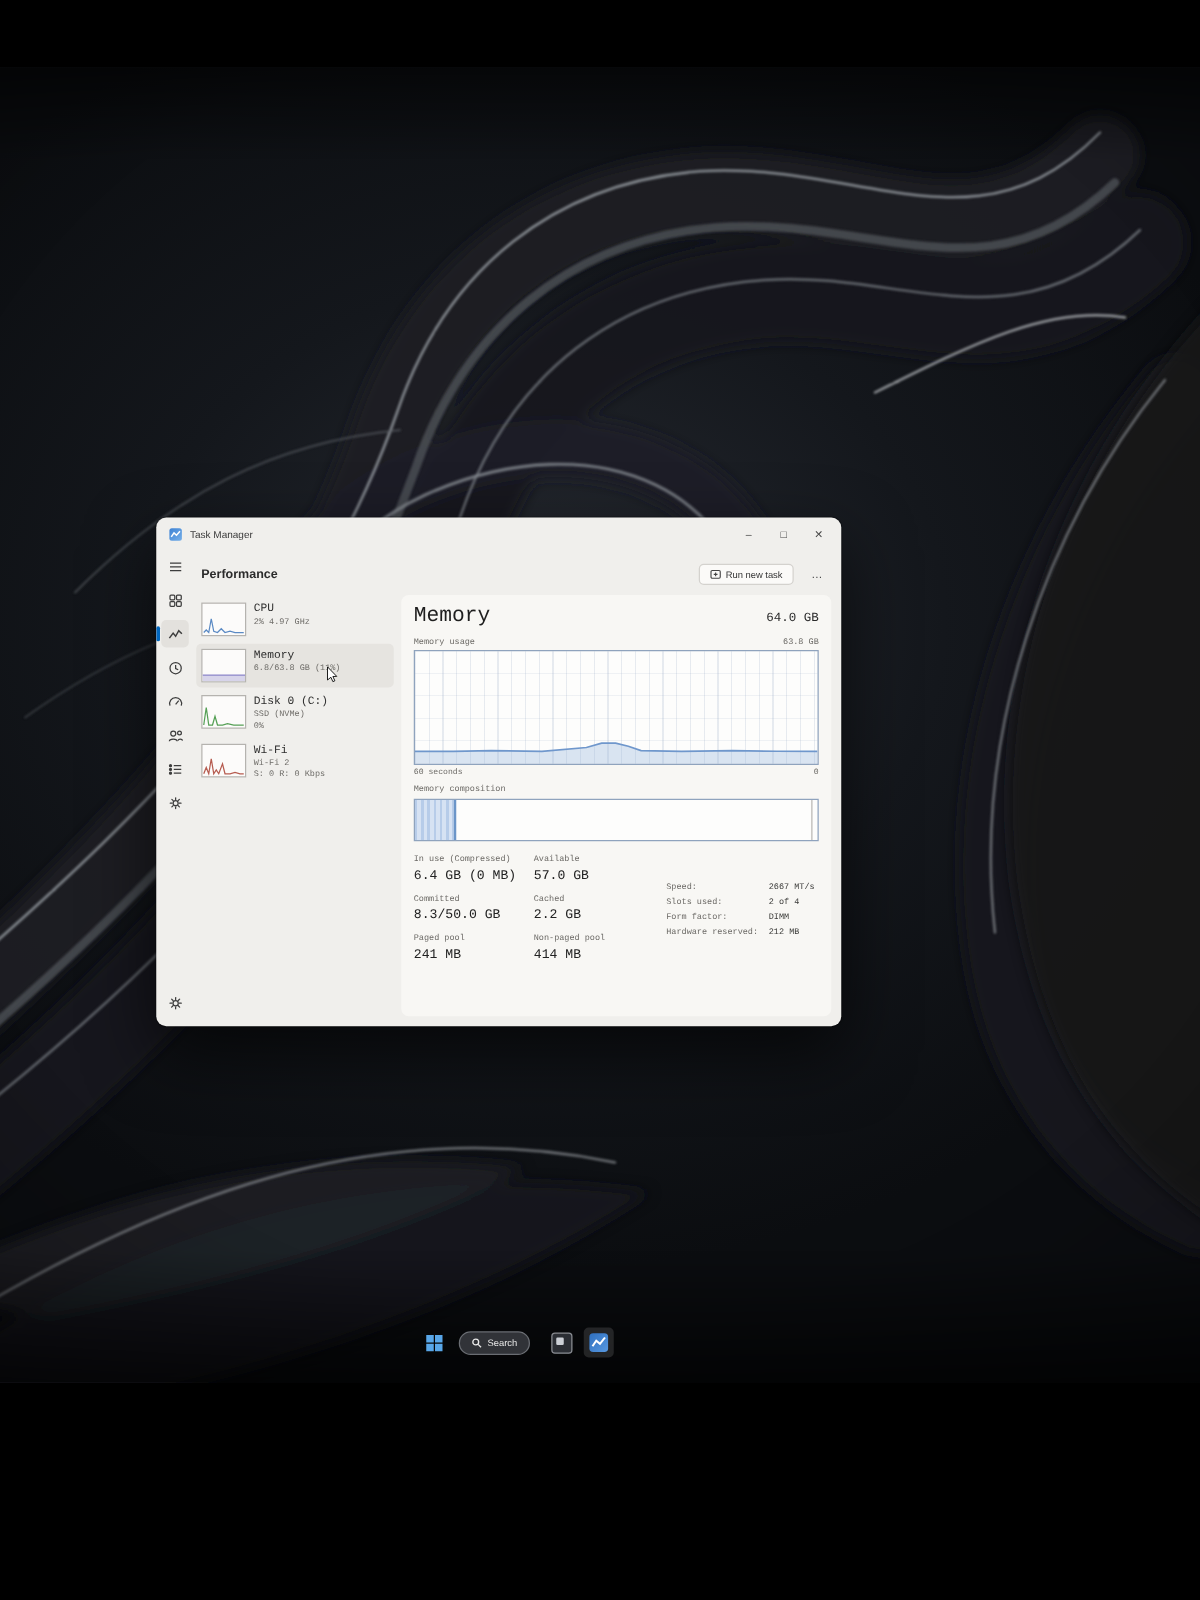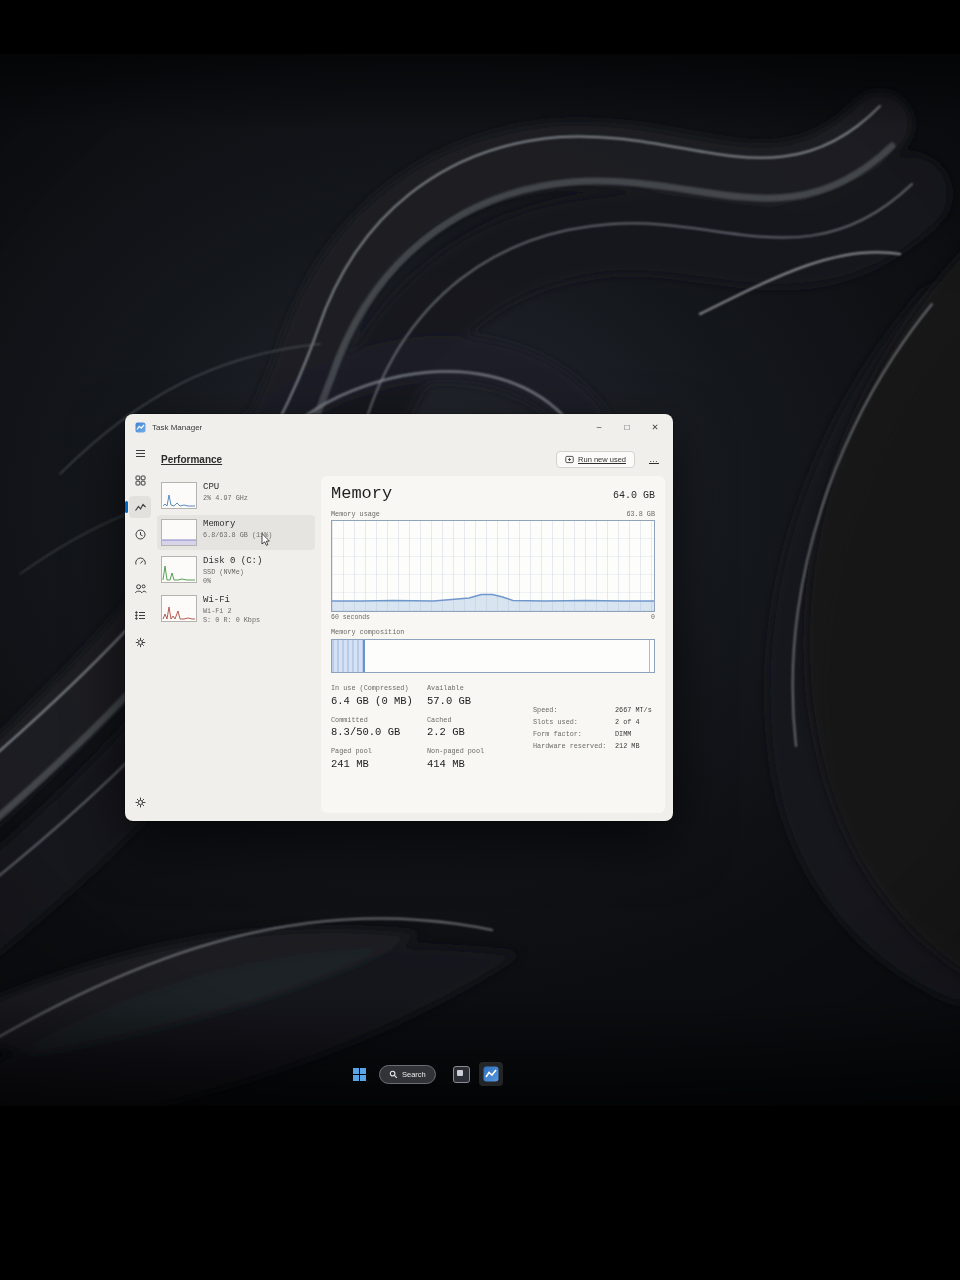--- a/index.html
+++ b/index.html
@@ -33,21 +33,21 @@
   .win-body{flex:1;display:flex;min-height:0;}
   
   .sidebar{width:30px;flex:none;display:flex;flex-direction:column;align-items:center;padding:2px 0 8px;gap:5px;}
   .nav-btn{width:22px;height:22px;border-radius:4px;display:flex;align-items:center;justify-content:center;position:relative;flex:none;}
   .nav-btn.selected{background:#e3e1dd;}
   .sel-pill{position:absolute;left:-4px;top:5px;width:3px;height:12px;border-radius:2px;background:#0067c0;}
   .nav-spacer{flex:1;}
   .nav-btn svg{display:block;}
   
   .content{flex:1;display:flex;flex-direction:column;min-width:0;padding:0 8px 8px 0;}
-  .content-header{height:30px;flex:none;display:flex;align-items:center;padding:4px 2px 0 6px;text-decoration:underline;}
+  .content-header{height:30px;flex:none;display:flex;align-items:center;padding:4px 2px 0 6px;}
   .page-title{font-size:10px;font-weight:700;color:#2b2b2b;}
   .header-right{margin-left:auto;display:flex;align-items:center;gap:10px;}
   .run-task-btn{display:flex;align-items:center;gap:4px;border:1px solid #d4d2ce;background:#fbfaf8;border-radius:4px;padding:3px 8px;font-size:7.5px;color:#333;}
   .more-btn{font-size:9px;color:#444;letter-spacing:1px;padding:0 4px;}
   .content-body{flex:1;display:flex;min-height:0;font-family:Liberation Mono, monospace;}
   
   .perf-list{width:158px;flex:none;padding:4px 4px 0 2px;display:flex;flex-direction:column;gap:2px;}
   .perf-item{display:flex;gap:6px;padding:4px;border-radius:4px;align-items:flex-start;}
   .perf-item.selected{background:#e6e4e0;}
   .thumb{width:34px;height:25px;border:1px solid #b5b3af;background:#fcfbfa;flex:none;}
@@ -77,21 +77,21 @@
   .comp-hw{position:absolute;right:1.2%;top:0;bottom:0;width:1px;background:#bab8b4;}
   .stats-row{display:flex;gap:14px;align-items:center;}
   .stats-grid{display:grid;grid-template-columns:94px 92px;row-gap:9px;column-gap:2px;}
   .stat-label{font-size:6.8px;color:#6c6a66;}
   .stat-value{font-size:10.5px;color:#222;margin-top:2.5px;}
   .side-stats{display:grid;grid-template-columns:78px auto;column-gap:4px;row-gap:4px;align-content:start;margin-top:2px;}
   .ss-label{font-size:6.8px;color:#6c6a66;}
   .ss-value{font-size:6.8px;color:#3a3a38;}
   .cursor{position:absolute;left:136px;top:119px;z-index:9;}
   
-  .taskbar{position:absolute;left:348px;top:1007px;z-index:6;display:flex;align-items:center;gap:9px;height:26px;}
+  .taskbar{position:absolute;left:336px;top:1007px;z-index:6;display:flex;align-items:center;gap:9px;height:26px;}
   .start-btn{width:22px;height:22px;border-radius:4px;display:flex;align-items:center;justify-content:center;}
   .start-logo{display:grid;grid-template-columns:6px 6px;grid-template-rows:6px 6px;gap:1px;}
   .start-logo span{background:#58a6e8;display:block;}
   .search-pill{height:17px;display:flex;align-items:center;gap:4px;padding:0 9px;border-radius:10px;background:rgba(52,54,60,.94);border:1px solid #6a6d73;color:#e9e9e9;font-size:7.5px;}
   .app-icon{width:15px;height:15px;border-radius:3px;background:#2b2e34;border:1px solid #8a8d93;position:relative;margin-left:8px;}
   .app-icon::after{content:"";position:absolute;left:3.5px;top:3.5px;width:6px;height:6px;background:#ccd0d6;border-radius:1px;}
   .tm-task-wrap{width:24px;height:24px;border-radius:4px;background:rgba(255,255,255,.12);display:flex;align-items:center;justify-content:center;}
 </style>
 </head>
 <body>
@@ -258,21 +258,21 @@
           <span class="page-title">Performance</span>
           <div class="header-right">
             <div class="run-task-btn">
               <svg width="9" height="9" viewBox="0 0 9 9">
                 <g fill="none" stroke="#444" stroke-width="0.9">
                     <rect x="0.8" y="1.4" width="7.4" height="6.2" rx="1"></rect>
                     <line x1="4.5" y1="3" x2="4.5" y2="6"></line>
                     <line x1="3" y1="4.5" x2="6" y2="4.5"></line>
                   </g>
               </svg>
-              <span>Run new used</span>
+              <span>Run new task</span>
             </div>
             <span class="more-btn">…</span>
           </div>
         </div>
 
         <div class="content-body">
 
           <div class="perf-list">
 
             <div class="perf-item">

